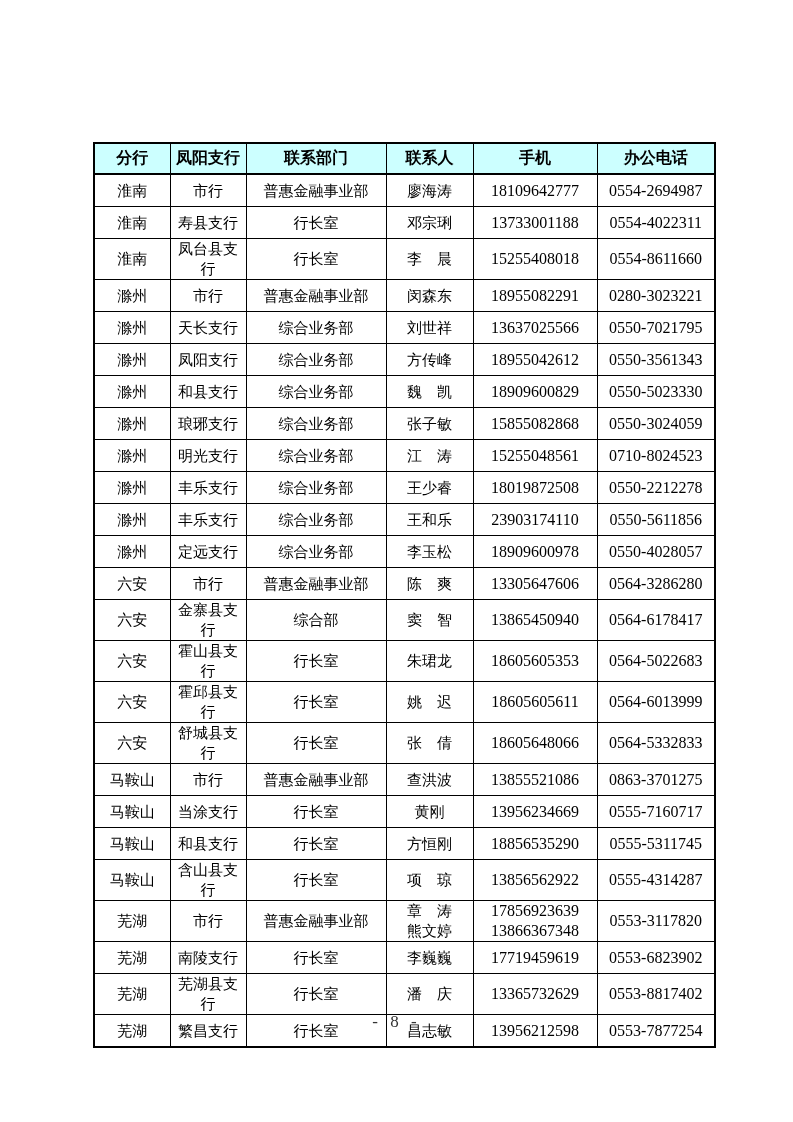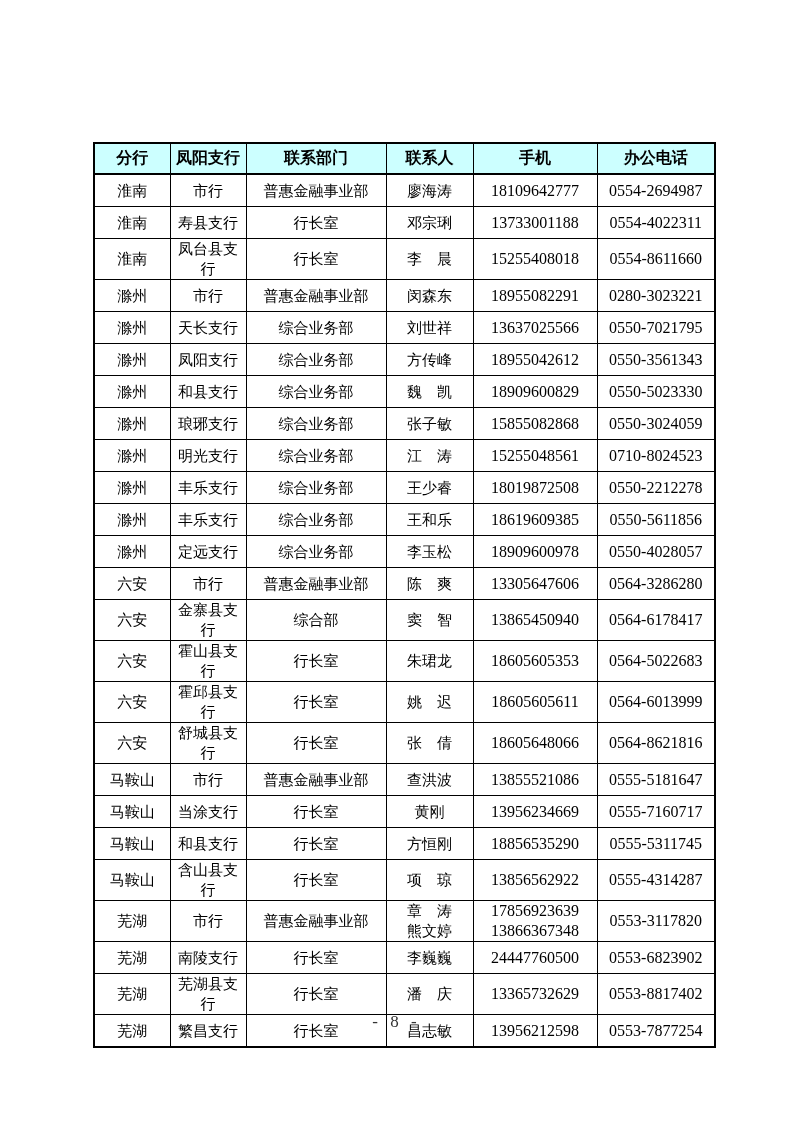--- a/index.html
+++ b/index.html
@@ -177,21 +177,21 @@
           <td class="cn">综合业务部</td>
           <td class="cn">王少睿</td>
           <td class="num">18019872508</td>
           <td class="num">0550-2212278</td>
         </tr>
         <tr>
           <td class="cn">滁州</td>
           <td class="cn">丰乐支行</td>
           <td class="cn">综合业务部</td>
           <td class="cn">王和乐</td>
-          <td class="num">18619609385</td>
+          <td class="num">23903174110</td>
           <td class="num">0550-5611856</td>
         </tr>
         <tr>
           <td class="cn">滁州</td>
           <td class="cn">定远支行</td>
           <td class="cn">综合业务部</td>
           <td class="cn">李玉松</td>
           <td class="num">18909600978</td>
           <td class="num">0550-4028057</td>
         </tr>
@@ -226,29 +226,29 @@
           <td class="cn">姚　迟</td>
           <td class="num">18605605611</td>
           <td class="num">0564-6013999</td>
         </tr>
         <tr>
           <td class="cn">六安</td>
           <td class="cn">舒城县支行</td>
           <td class="cn">行长室</td>
           <td class="cn">张　倩</td>
           <td class="num">18605648066</td>
-          <td class="num">0564-8621816</td>
+          <td class="num">0564-5332833</td>
         </tr>
         <tr>
           <td class="cn">马鞍山</td>
           <td class="cn">市行</td>
           <td class="cn">普惠金融事业部</td>
           <td class="cn">查洪波</td>
           <td class="num">13855521086</td>
-          <td class="num">0555-5181647</td>
+          <td class="num">0863-3701275</td>
         </tr>
         <tr>
           <td class="cn">马鞍山</td>
           <td class="cn">当涂支行</td>
           <td class="cn">行长室</td>
           <td class="cn">黄刚</td>
           <td class="num">13956234669</td>
           <td class="num">0555-7160717</td>
         </tr>
         <tr>
@@ -275,21 +275,21 @@
 熊文婷</td>
           <td class="num">17856923639
 13866367348</td>
           <td class="num">0553-3117820</td>
         </tr>
         <tr>
           <td class="cn">芜湖</td>
           <td class="cn">南陵支行</td>
           <td class="cn">行长室</td>
           <td class="cn">李巍巍</td>
-          <td class="num">24447760500</td>
+          <td class="num">17719459619</td>
           <td class="num">0553-6823902</td>
         </tr>
         <tr>
           <td class="cn">芜湖</td>
           <td class="cn">芜湖县支行</td>
           <td class="cn">行长室</td>
           <td class="cn">潘　庆</td>
           <td class="num">13365732629</td>
           <td class="num">0553-8817402</td>
         </tr>

